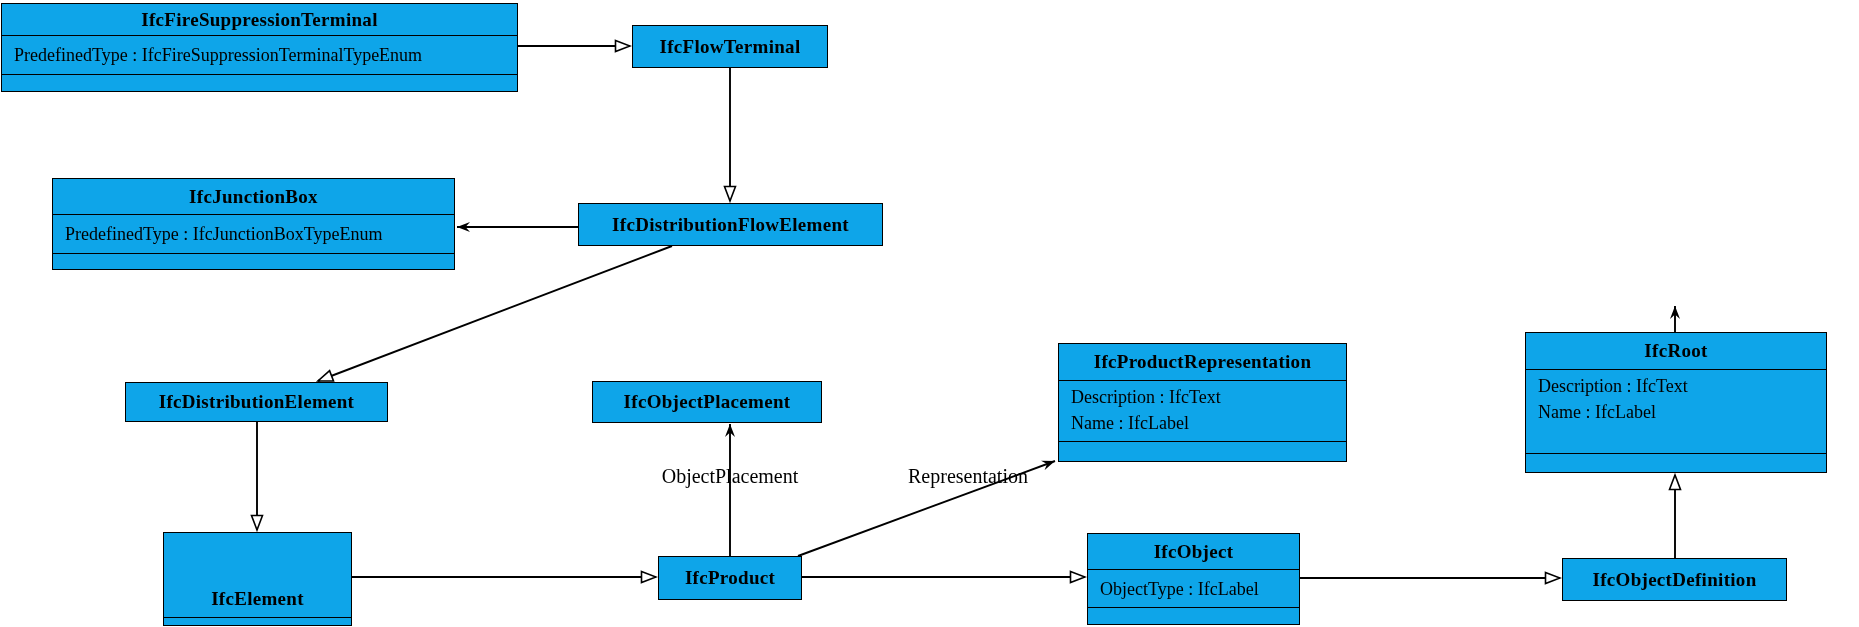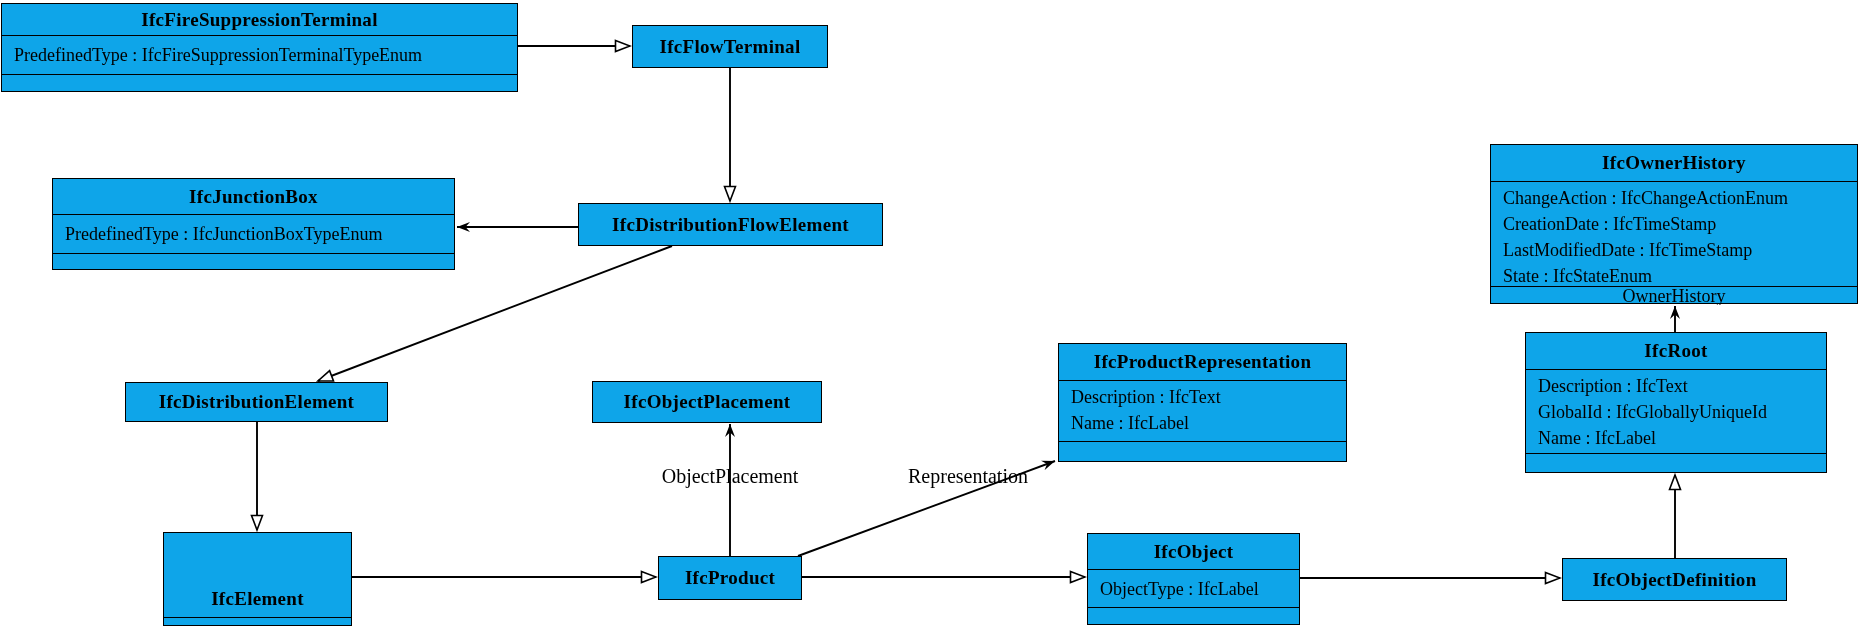--- a/index.html
+++ b/index.html
@@ -119,30 +119,20 @@
     <div class="compartment sep c-attrs center-v" style="height:39px;">
       <div>PredefinedType : IfcJunctionBoxTypeEnum</div>
     </div>
     <div class="compartment sep" style="height:18px;"></div>
   </div>
 
   <div class="uml-class" style="left:578px; top:203px; width:305px; height:43px;">
     <div class="compartment c-title" style="height:100%;">IfcDistributionFlowElement</div>
   </div>
 
-  <div class="uml-class" style="left:1490px; top:144px; width:368px; height:160px;">
-    <div class="compartment c-title" style="height:36px;">IfcOwnerHistory</div>
-    <div class="compartment sep c-attrs listpad" style="height:105px;">
-      <div>ChangeAction : IfcChangeActionEnum</div>
-      <div>CreationDate : IfcTimeStamp</div>
-      <div>LastModifiedDate : IfcTimeStamp</div>
-      <div>State : IfcStateEnum</div>
-    </div>
-    <div class="compartment sep c-footer" style="height:19px;">OwnerHistory</div>
-  </div>
 
   <div class="uml-class" style="left:125px; top:382px; width:263px; height:40px;text-align:center;">
     <div class="compartment c-title" style="height:100%;">IfcDistributionElement</div>
   </div>
 
   <div class="uml-class" style="left:592px; top:381px; width:230px; height:42px;">
     <div class="compartment c-title" style="height:100%;">IfcObjectPlacement</div>
   </div>
 
   <div class="uml-class" style="left:1058px; top:343px; width:289px; height:119px;">
@@ -151,21 +141,20 @@
       <div>Description : IfcText</div>
       <div>Name : IfcLabel</div>
     </div>
     <div class="compartment sep" style="height:22px;"></div>
   </div>
 
   <div class="uml-class" style="left:1525px; top:332px; width:302px; height:141px;">
     <div class="compartment c-title" style="height:36px;">IfcRoot</div>
     <div class="compartment sep c-attrs listpad" style="height:84px;">
       <div>Description : IfcText</div>
-      <div>GlobalId : IfcGloballyUniqueId</div>
       <div>Name : IfcLabel</div>
     </div>
     <div class="compartment sep" style="height:21px;"></div>
   </div>
 
   <div class="uml-class" style="left:163px; top:532px; width:189px; height:94px;">
     <div class="compartment c-title" style="height:36px;margin-top:48px;">IfcElement</div>
     <div class="compartment sep c-attrs center-v" style="height:39px;">
       <div>Tag : IfcIdentifier</div>
     </div>

